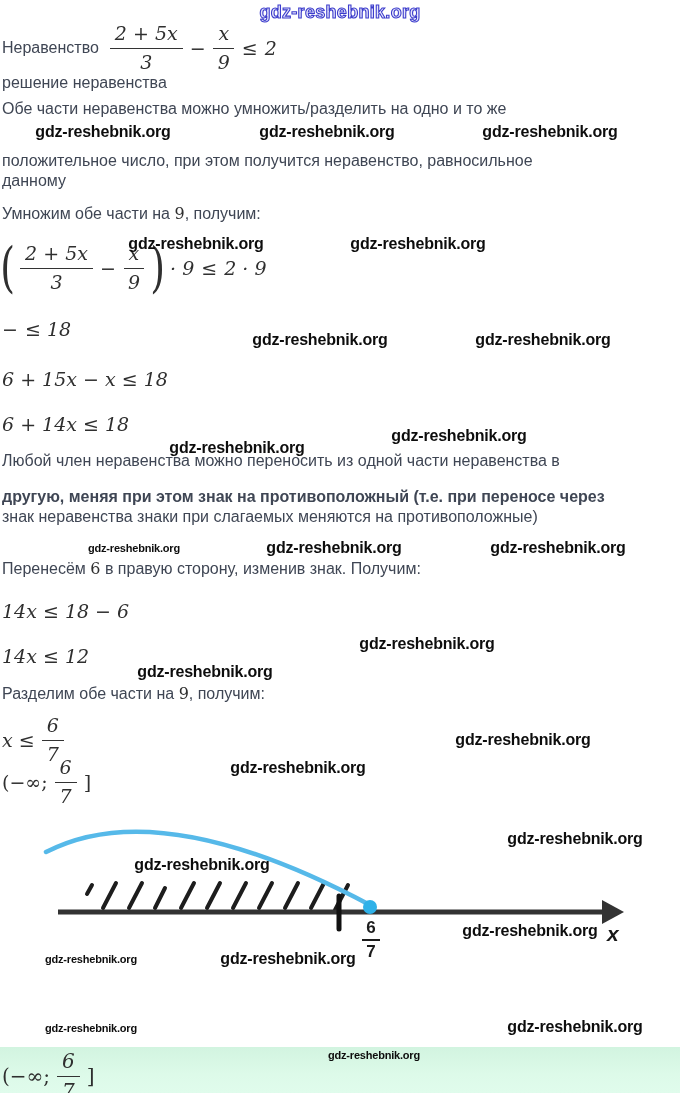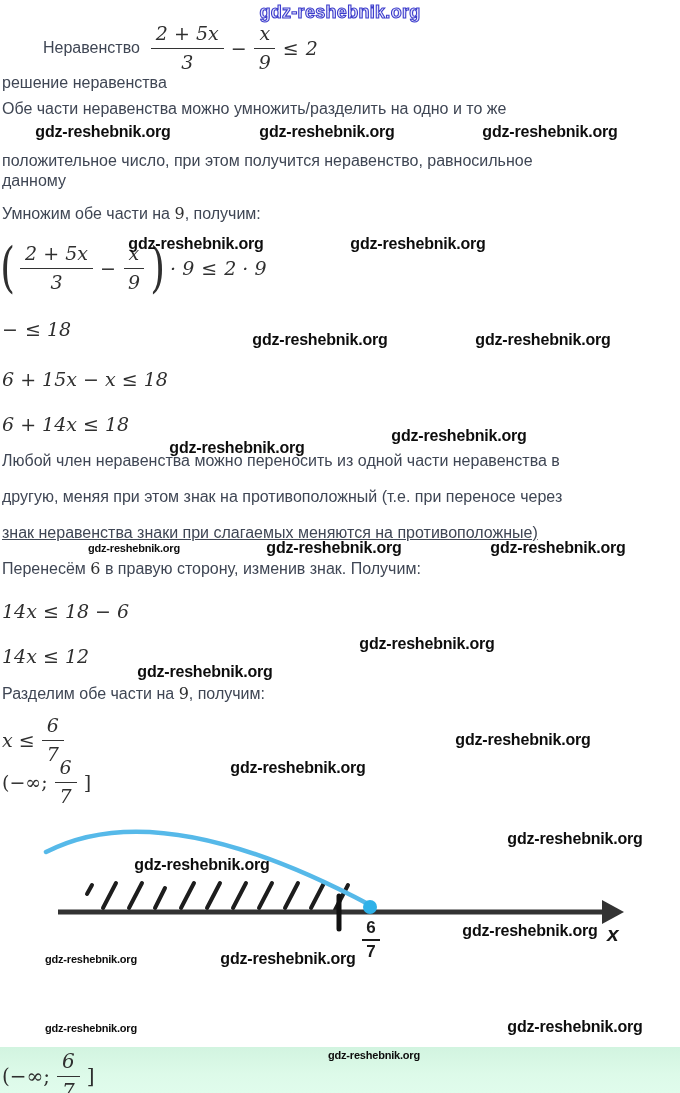--- a/index.html
+++ b/index.html
@@ -23,21 +23,21 @@
   }
   
   .t{position:absolute;left:2px;font-size:16px;white-space:nowrap;color:#3f4654;}
   .t .mnum{font-family:"DejaVu Serif",serif;font-size:16px;color:#2f2f2f;}
   
   .m{
     position:absolute;display:flex;align-items:center;gap:7px;
     font-family:"DejaVu Serif",serif;font-style:italic;
     font-size:19px;color:#2f2f2f;white-space:nowrap;
   }
-  .m .label{font-family:"Liberation Sans",sans-serif;font-style:normal;font-size:16px;color:#3f4654;margin-right:4px;margin-left:41px;}
+  .m .label{font-family:"Liberation Sans",sans-serif;font-style:normal;font-size:16px;color:#3f4654;margin-right:4px;}
   .frac{display:inline-flex;flex-direction:column;align-items:center;line-height:1.25;}
   .frac .num{display:block;border-bottom:1.6px solid #333;padding:0 5px 2px;}
   .frac .den{display:block;padding:2px 5px 0;}
   .paren{font-style:normal;font-size:54px;font-weight:300;line-height:0.85;transform:scaleX(0.7);margin:0 -5px;}
   .up{font-style:normal;}
   sup{font-size:12px;line-height:0;}
   .cancel{position:relative;display:inline-block;}
   .cancel::after{
     content:"";position:absolute;left:-4px;right:-3px;top:46%;
     border-top:1.8px solid #3a3a3a;transform:rotate(22deg);
@@ -122,22 +122,22 @@
 <div class="m" style="left:2px;top:368px;">
     <span>6 + 15x − x ≤ 18</span>
   </div>
 <div class="m" style="left:2px;top:413px;">
     <span>6 + 14x ≤ 18</span>
   </div>
 <span class="wm" style="left:459px;top:427px;">gdz-reshebnik.org</span>
 <span class="wm" style="left:237px;top:439px;">gdz-reshebnik.org</span>
 
 <div class="t" style="top:452px;">Любой член неравенства можно переносить из одной части неравенства в</div>
-<div class="t" style="top:488px;">другую, меняя при этом знак на противоположный (т.е. при переносе через</div>
-<div class="t" style="top:524px;text-decoration:underline;">знак неравенства знаки при слагаемых меняются на противоположные)</div>
+<div class="t" style="top:488px;font-weight:bold;">другую, меняя при этом знак на противоположный (т.е. при переносе через</div>
+<div class="t" style="top:508px;">знак неравенства знаки при слагаемых меняются на противоположные)</div>
 <span class="wm sm" style="left:134px;top:542px;">gdz-reshebnik.org</span>
 <span class="wm" style="left:334px;top:539px;">gdz-reshebnik.org</span>
 <span class="wm" style="left:558px;top:539px;">gdz-reshebnik.org</span>
 <div class="t" style="top:559px;text-align:right;"><span>Перенесём </span><span class="mnum">6</span><span> в правую сторону, изменив знак. Получим:</span></div>
 
 <div class="m" style="left:2px;top:600px;">
     <span>14x ≤ 18 − 6</span>
   </div>
 <span class="wm" style="left:427px;top:635px;">gdz-reshebnik.org</span>
 <div class="m" style="left:2px;top:645px;text-align:right;">

